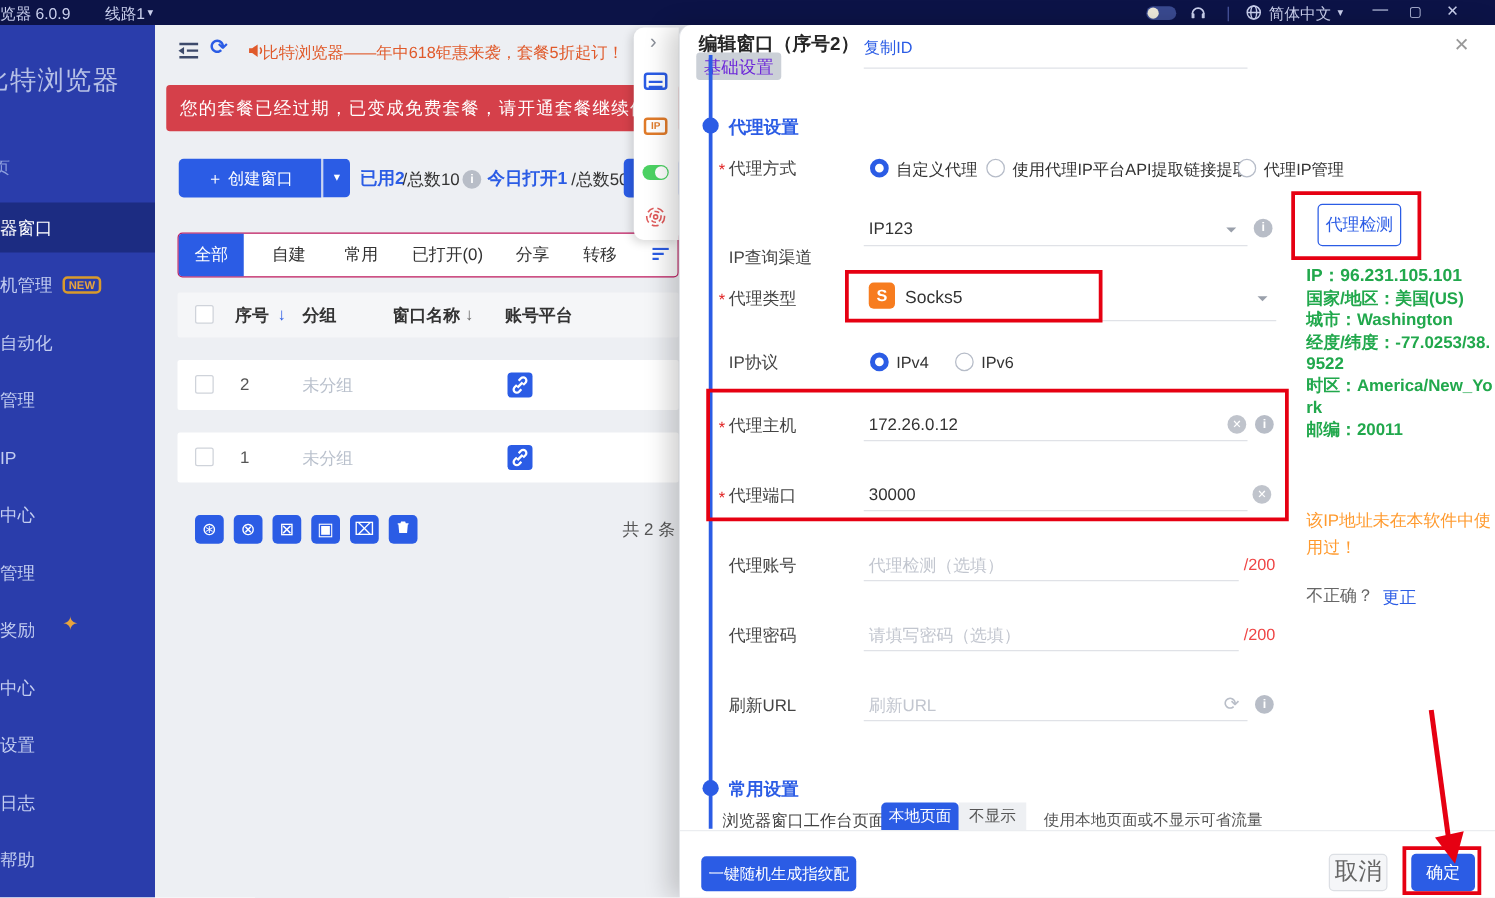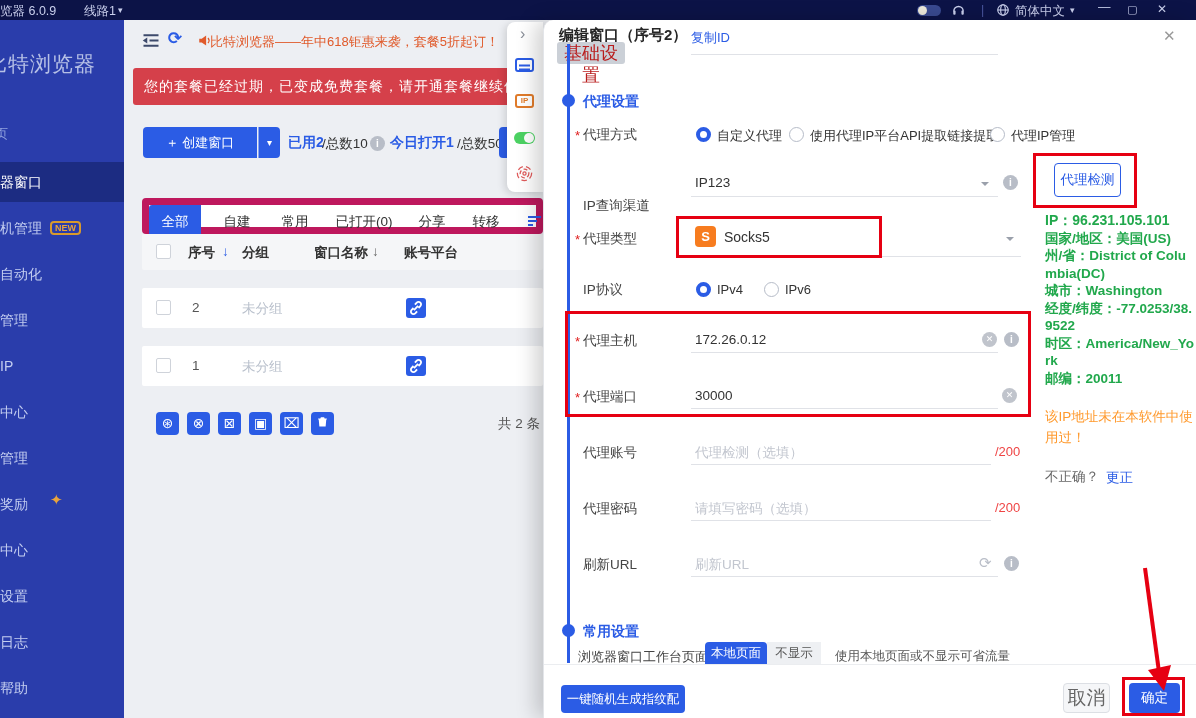--- a/index.html
+++ b/index.html
@@ -16,41 +16,41 @@
   .side-item.active{background:#1c2c82;color:#ffffff;}
   .new-badge{position:absolute;left:50px;top:13px;border:2px solid #d99a2c;border-radius:4px;color:#e8a33d;
              font-size:9px;font-weight:bold;line-height:10px;padding:0 3px;}
   .sparkle{position:absolute;left:50px;top:8px;color:#e8a33d;font-size:15px;line-height:15px;}
   
   .main{left:124px;top:20px;width:419px;height:698px;background:#edeff3;z-index:1;overflow:hidden;}
   .banner{position:absolute;left:9px;top:48px;width:410px;height:37px;background:#d5404a;border-radius:3px;color:#fff;
           font-size:14px;line-height:37px;padding-left:11px;box-sizing:border-box;white-space:nowrap;overflow:hidden;letter-spacing:1px;}
   .notice-text{position:absolute;left:86px;top:13px;color:#e05a2b;font-size:13px;white-space:nowrap;}
   .btn-blue{background:#2b5ce5;color:#fff;border-radius:4px;text-align:center;}
-  .tabcard{position:absolute;left:18px;top:166px;width:401px;height:36px;background:#fff;border:7px solid #be185d;border-radius:4px;box-sizing:border-box;margin-top:12px;}
+  .tabcard{position:absolute;left:18px;top:166px;width:401px;height:36px;background:#fff;border:1px solid #be185d;border-radius:4px;box-sizing:border-box;}
   .tab{position:absolute;top:0;height:34px;line-height:34px;text-align:center;font-size:13.5px;color:#333;}
   .tab.sel{background:#2b5ce5;color:#fff;border-radius:3px 0 0 3px;}
   .thead{position:absolute;left:18px;top:214px;width:401px;height:36px;background:#f5f6f8;border-radius:2px;font-weight:600;}
   .trow{position:absolute;left:18px;width:401px;height:40px;background:#fff;border-radius:2px;}
   .checkbox{position:absolute;width:15px;height:15px;border:1px solid #cfd3da;border-radius:2px;background:#fff;box-sizing:border-box;}
   .sorticon{color:#2b5ce5;}
   .linkbadge{position:absolute;width:20px;height:20px;background:#2b5ce5;border-radius:3px;}
   .act-icon{position:absolute;top:392px;width:23px;height:23px;background:#2b5ce5;border-radius:4px;color:#fff;
             font-size:14px;line-height:23px;text-align:center;}
   
   .strip{left:507px;top:22px;width:36px;height:170px;background:#fff;border-radius:8px 0 0 8px;
          box-shadow:-2px 2px 8px rgba(0,0,0,.15);z-index:30;}
   .mini-monitor{position:absolute;left:8px;width:19px;height:14px;border-radius:3px;box-sizing:border-box;text-align:center;}
   
   .dialog{left:543px;top:20px;width:653px;height:698px;background:#fff;border-radius:10px 0 0 0;
           border-left:1px solid #e3e5e9;box-shadow:-8px 0 20px rgba(0,0,0,.18);z-index:40;box-sizing:border-box;}
   .dlg{position:absolute;}
   .dlg-title{font-size:15px;font-weight:bold;color:#262626;}
   .link{color:#2b5ce5;font-size:13px;}
-  .ghost-pill{background:#cbd0d7;border-radius:3px;color:#b91c1c;font-size:18px;text-align:center;line-height:22px;}
+  .ghost-pill{background:#cbd0d7;border-radius:3px;color:#6d28d9;font-size:14px;text-align:center;line-height:22px;}
   .timeline{left:23px;top:24px;width:3px;height:619px;background:#2b5ce5;}
   .tdot{position:absolute;left:18px;width:13px;height:13px;border-radius:50%;background:#2b5ce5;}
   .sect{position:absolute;left:39px;color:#2b5ce5;font-weight:bold;font-size:14px;}
   .flabel{position:absolute;left:39px;color:#444;font-size:13.5px;white-space:nowrap;}
   .star{position:absolute;left:31px;color:#e02020;font-size:13px;}
   .fval{position:absolute;left:151px;font-size:13.5px;color:#333;white-space:nowrap;}
   .fph{position:absolute;left:151px;font-size:13.5px;color:#c2c6cf;white-space:nowrap;}
   .uline{position:absolute;left:147px;height:1px;background:#e0e2e7;}
   .radio{position:absolute;width:15px;height:15px;border-radius:50%;border:1.5px solid #b6bcc8;background:#fff;box-sizing:border-box;}
   .radio.on{border:4.5px solid #2b5ce5;}
@@ -284,21 +284,20 @@
   <div class="tdot" style="top:604px;"></div>
   <div class="sect" style="top:603px;">常用设置</div>
   <span class="flabel" style="left:34px;top:628px;font-size:13px;">浏览器窗口工作台页面</span>
   <span class="seg btn-blue" style="left:161px;top:622px;width:62px;">本地页面</span>
   <span class="seg" style="left:223px;top:622px;width:54px;background:#eef0f3;color:#555;">不显示</span>
   <span class="dlg" style="left:291px;top:628px;font-size:12.5px;color:#555;white-space:nowrap;">使用本地页面或不显示可省流量</span>
 
   <div class="greenbox">
     <div style="font-weight:bold;font-size:14px;">IP：96.231.105.101</div>
     <div>国家/地区：美国(US)</div>
-    <div>州/省：District of Columbia(DC)</div>
     <div>城市：Washington</div>
     <div>经度/纬度：-77.0253/38.9522</div>
     <div>时区：America/New_York</div>
     <div>邮编：20011</div>
   </div>
   <div class="warnbox">该IP地址未在本软件中使用过！</div>
   <span class="dlg" style="left:501px;top:448px;color:#666;">不正确？</span>
   <span class="dlg link" style="left:562px;top:449px;font-size:13.5px;">更正</span>
 
   <div class="footer">

